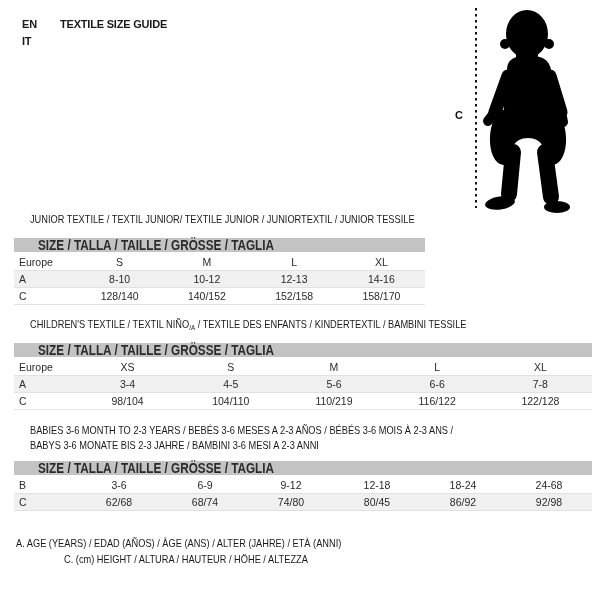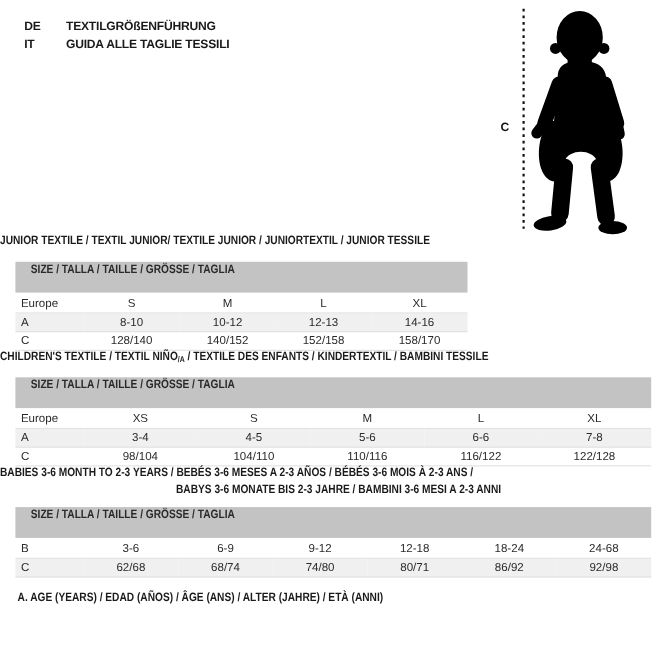--- a/index.html
+++ b/index.html
@@ -12,52 +12,51 @@
 
   
   .lang-list{left:22px;top:16px;}
   .lang-row{display:flex;line-height:16.5px;font-weight:bold;font-size:11px;letter-spacing:-.2px;}
   .lang-code{width:38px;}
 
   
   .figure{left:450px;top:0;width:150px;height:215px;}
 
   
-  .sec-title{left:0;font-weight:bold;font-size:11px;white-space:nowrap;text-align:right;}
+  .sec-title{left:30px;font-weight:normal;font-size:11px;white-space:nowrap;}
   .sub{font-size:7.5px;vertical-align:-2px;}
 
   
   .tbl-wrap{left:14px;}
   .size-bar{
-    background:#c3c3c3;height:28px;line-height:14px;padding-left:14px;
-    font-size:11px;font-weight:bold;color:#2a2a2a;margin-bottom:2px;
+    background:#c3c3c3;height:14px;line-height:14px;padding-left:24px;
+    font-size:14px;font-weight:bold;color:#2a2a2a;margin-bottom:2px;
   }
   table{border-collapse:collapse;table-layout:fixed;width:100%;}
   td{
     font-size:10.5px;height:16px;text-align:center;color:#2a2a2a;
     padding:0;border-bottom:1px solid #e2e2e2;white-space:nowrap;margin-left:46px;
   }
   td.lbl{text-align:left;padding-left:5px;}
   tr.zebra{background:#f0f0f0;}
 
   
   .notes{left:16px;top:536px;}
-  .note-line{font-weight:bold;font-size:11px;line-height:15.5px;white-space:nowrap;text-align:center;}
+  .note-line{font-weight:normal;font-size:11px;line-height:15.5px;white-space:nowrap;text-align:center;}
 </style>
 </head>
 <body>
 
 <div class="abs lang-list">
   <div class="lang-row">
-    <span class="lang-code">DE</span>
-    <span>TEXTILGRÖßENFÜHRUNG</span>
+    <span class="lang-code">EN</span>
+    <span>TEXTILE SIZE GUIDE</span>
   </div>
   <div class="lang-row">
     <span class="lang-code">IT</span>
-    <span>GUIDA ALLE TAGLIE TESSILI</span>
   </div>
 </div>
 
 <div class="abs figure">
   <svg width="150" height="215" viewBox="0 0 150 215">
     <line x1="26" y1="8" x2="26" y2="208" stroke="#111" stroke-width="2" stroke-dasharray="2.5,3.5"></line>
     <text x="5" y="119" font-size="11" font-weight="bold" fill="#111">C</text>
     <g fill="#000">
       <ellipse cx="77" cy="34" rx="21" ry="24"></ellipse>
       <circle cx="55" cy="44" r="5"></circle>
@@ -149,21 +148,21 @@
       <td>3-4</td>
       <td>4-5</td>
       <td>5-6</td>
       <td>6-6</td>
       <td>7-8</td>
     </tr>
     <tr>
       <td class="lbl">C</td>
       <td>98/104</td>
       <td>104/110</td>
-      <td>110/116</td>
+      <td>110/219</td>
       <td>116/122</td>
       <td>122/128</td>
     </tr>
   </tbody>
     </table>
 </div>
 
 <div class="abs sec-title" style="top:423px;line-height:15px;">
   <span class="cond">BABIES 3-6 MONTH TO 2-3 YEARS / BEBÉS 3-6 MESES A 2-3 AÑOS / BÉBÉS 3-6 MOIS À 2-3 ANS /</span><br>
   <span class="cond">BABYS 3-6 MONATE BIS 2-3 JAHRE / BAMBINI 3-6 MESI A 2-3 ANNI</span>
@@ -188,23 +187,24 @@
       <td>9-12</td>
       <td>12-18</td>
       <td>18-24</td>
       <td>24-68</td>
     </tr>
     <tr class="zebra">
       <td class="lbl">C</td>
       <td>62/68</td>
       <td>68/74</td>
       <td>74/80</td>
-      <td>80/71</td>
+      <td>80/45</td>
       <td>86/92</td>
       <td>92/98</td>
     </tr>
   </tbody>
     </table>
 </div>
 
 <div class="abs notes">
   <div class="note-line"><span class="cond">A. AGE (YEARS) / EDAD (AÑOS) / ÂGE (ANS) / ALTER (JAHRE) / ETÀ (ANNI)</span></div>
+  <div class="note-line"><span class="cond">C. (cm) HEIGHT / ALTURA / HAUTEUR / HÖHE / ALTEZZA</span></div>
 </div>
 
 </body></html>

